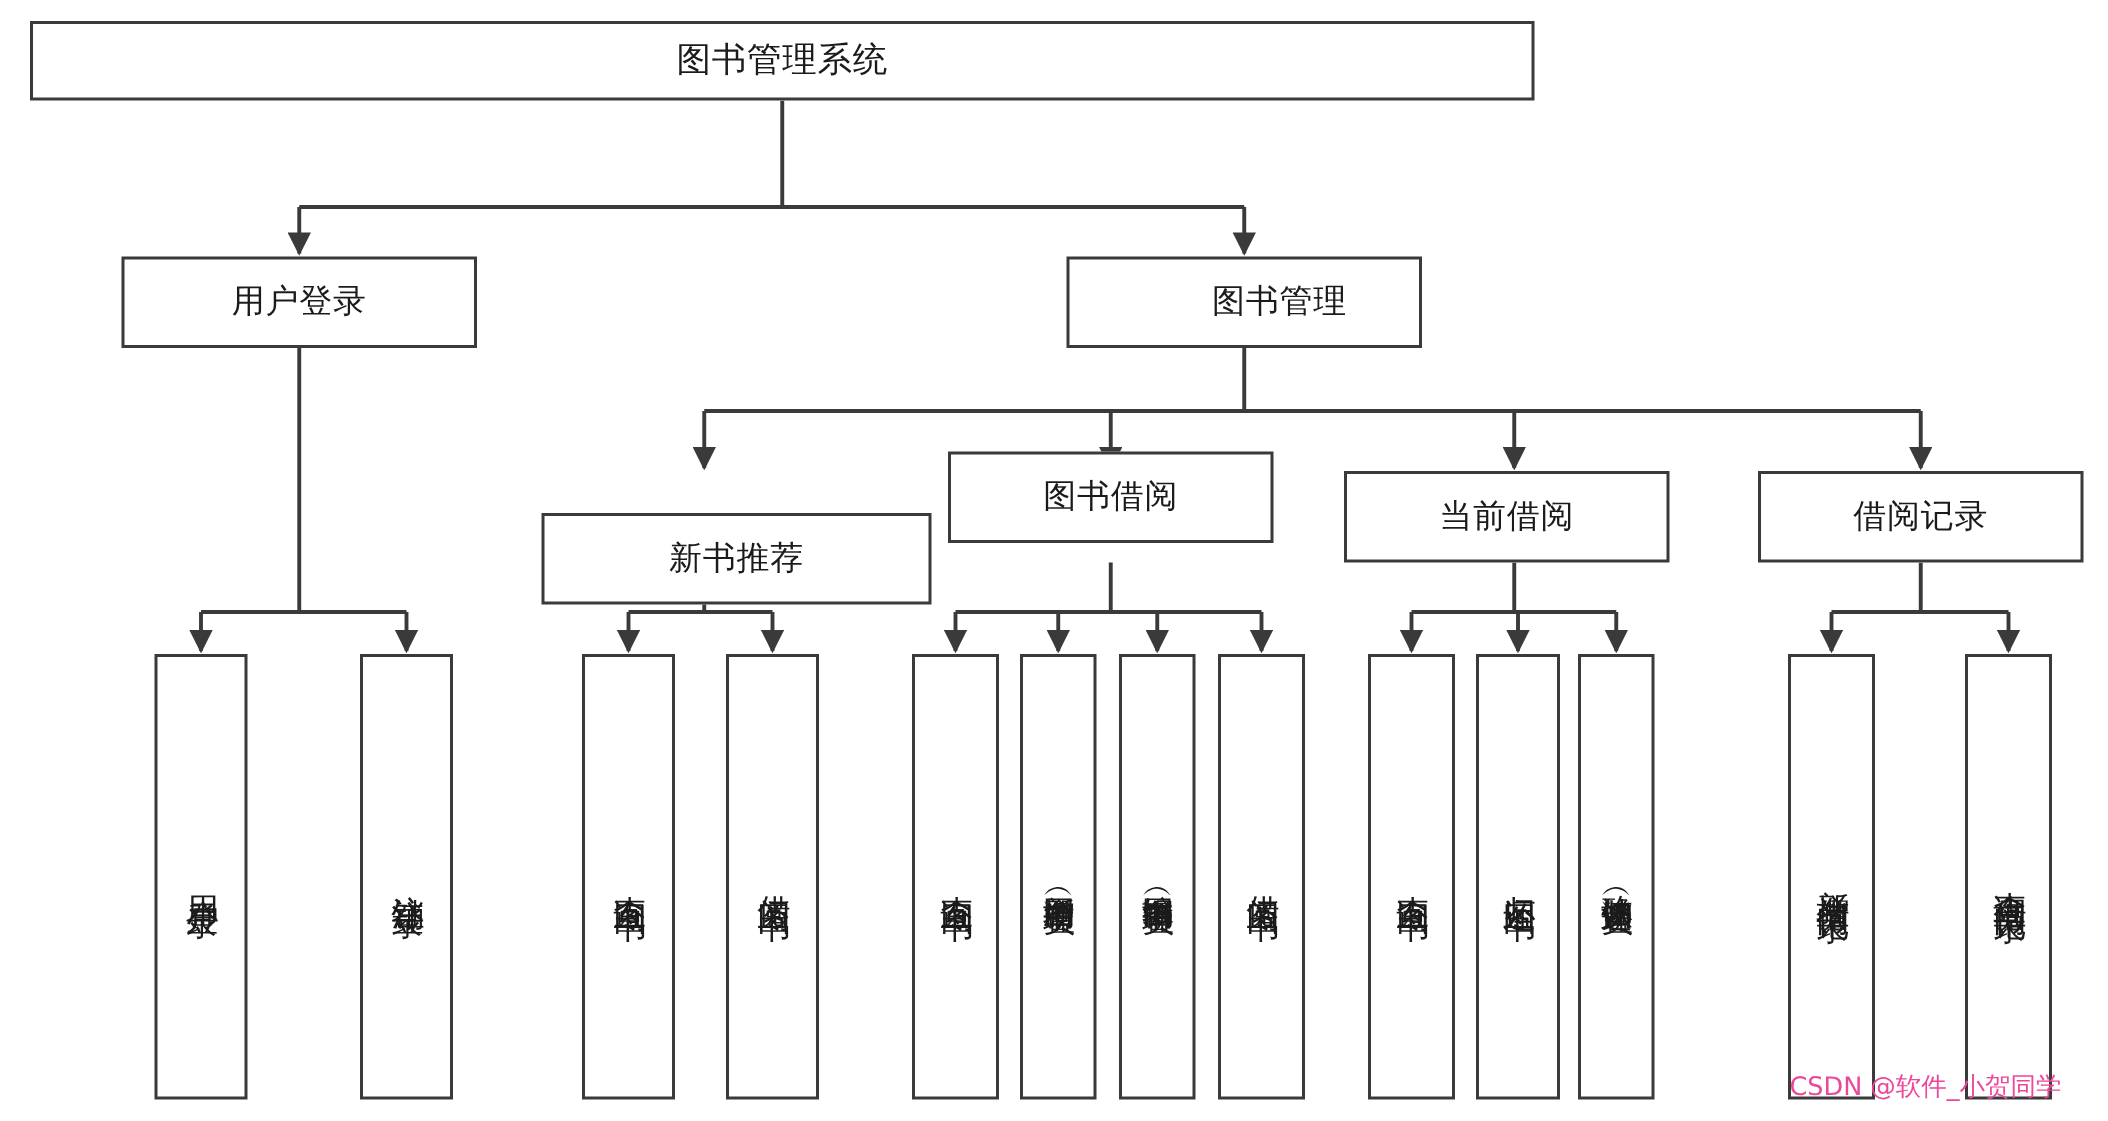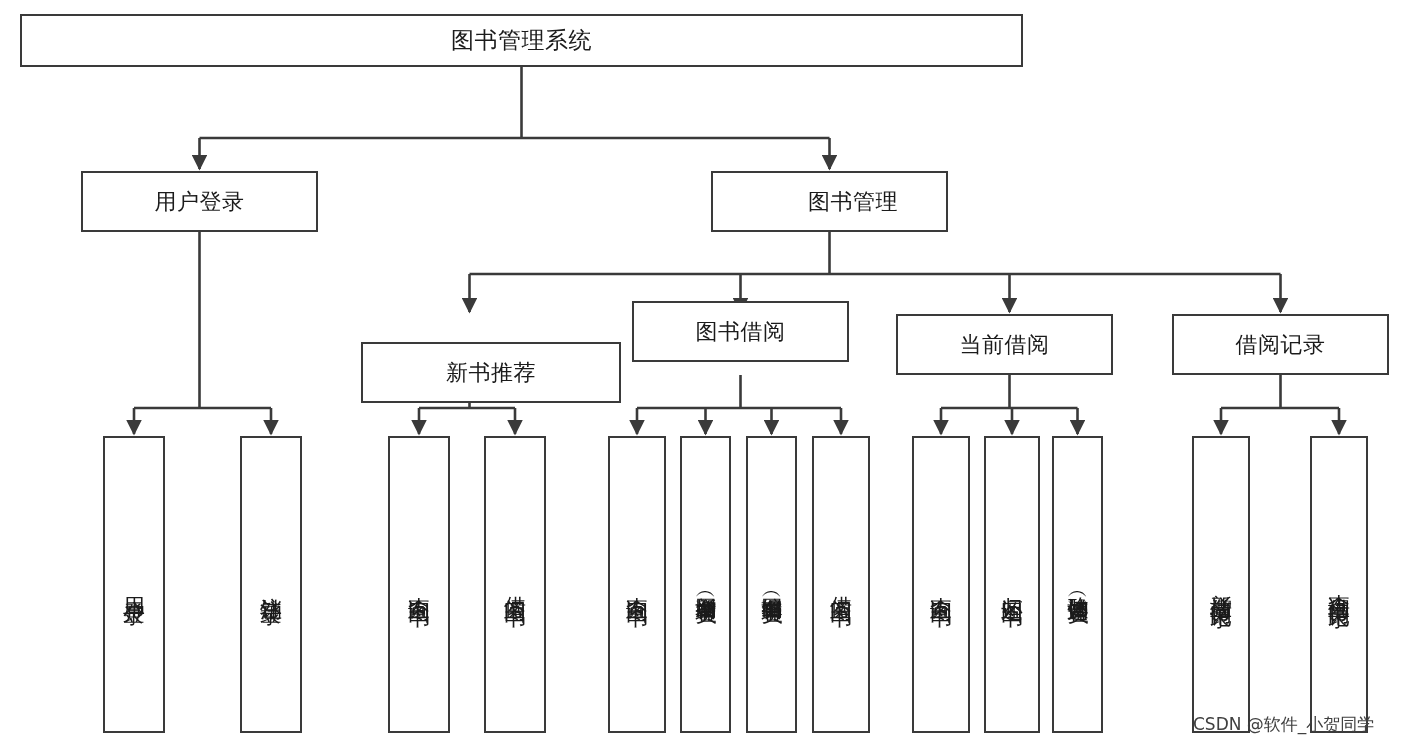--- a/index.html
+++ b/index.html
@@ -64,21 +64,21 @@
     line-height: 1.0;
     letter-spacing: 3px;
     white-space: nowrap;
   }
   .node.vert.narrow .lbl {
     font-size: 21px;
     letter-spacing: 1px;
   }
   .watermark {
     position: absolute;
-    color: #404040;
+    color: #ec4899;
     font-size: 17px;
     white-space: nowrap;
     z-index: 5;
     font-family: "DejaVu Sans", "Liberation Sans", sans-serif;
   }
 </style>
 </head>
 <body>
 
 <div id="canvas">

